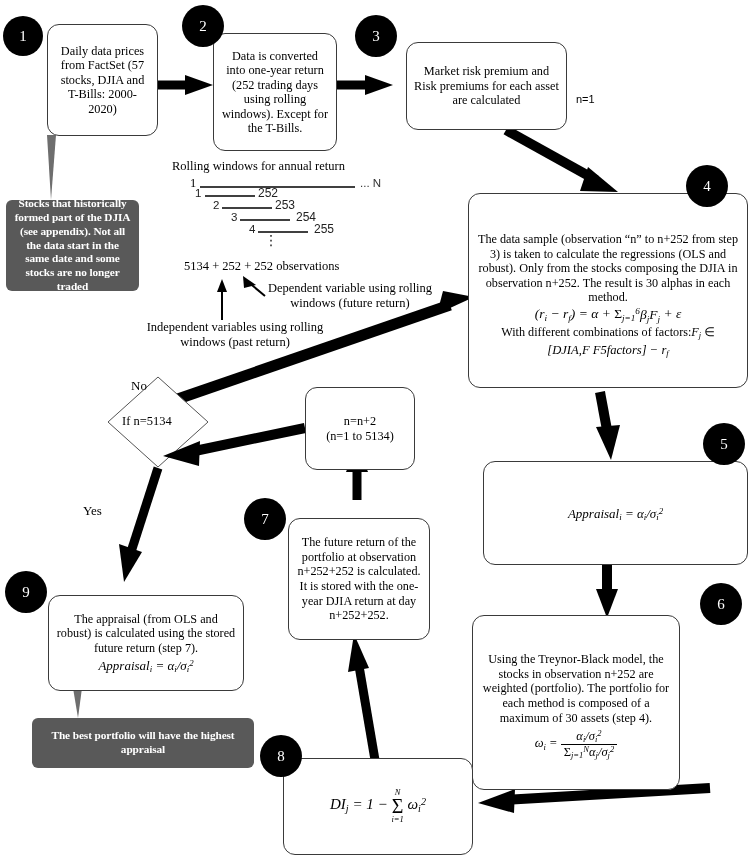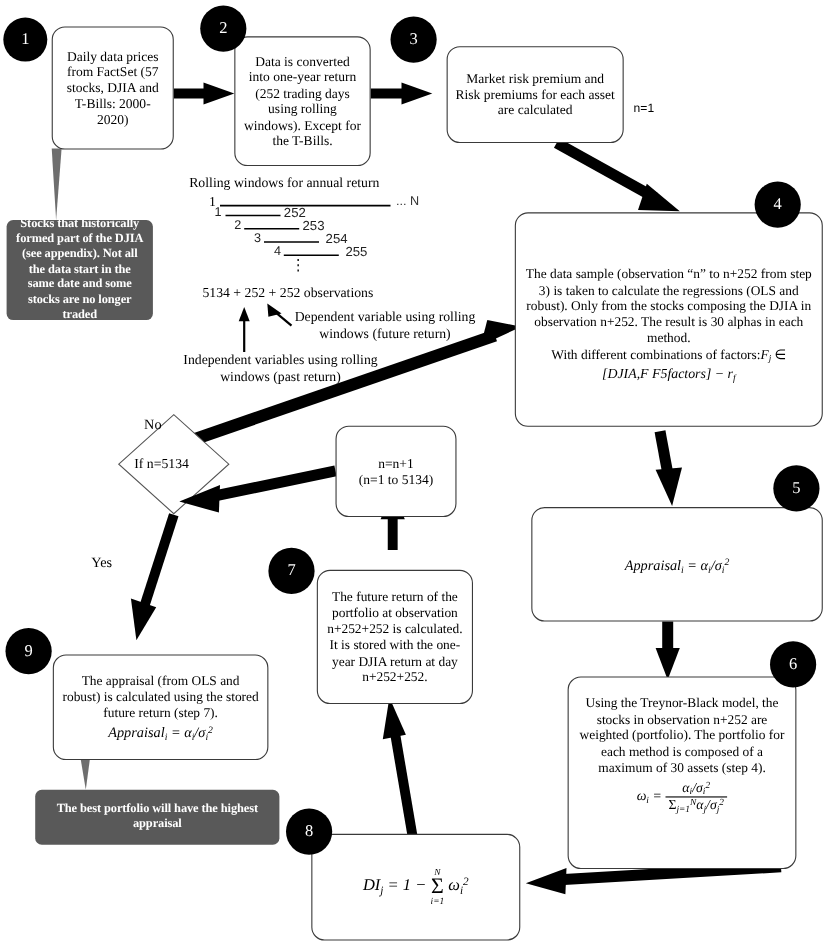--- a/index.html
+++ b/index.html
@@ -230,62 +230,66 @@
 <div class="plain" style="left:231px; top:211px; font-family:'Liberation Sans',sans-serif; font-size:11.5px; color:#222;">3</div>
 <div class="plain" style="left:296px; top:210px; font-family:'Liberation Sans',sans-serif; font-size:12px; color:#222;">254</div>
 
 <div class="plain" style="left:249px; top:223px; font-family:'Liberation Sans',sans-serif; font-size:11.5px; color:#222;">4</div>
 <div class="plain" style="left:314px; top:222px; font-family:'Liberation Sans',sans-serif; font-size:12px; color:#222;">255</div>
 
 <div class="plain" style="left:264px; top:232px; font-size:14px; color:#222;">⋮</div>
 
 <div class="plain t12" style="left:184px; top:259px; font-size:12.5px;">5134 + 252 + 252 observations</div>
 
-<div class="plain t12" style="left:140px; top:320px; font-size:12.5px; white-space:normal; width:190px; text-align:center; line-height:1.2;margin-left:20px;">Independent variables using rolling  windows (past return)</div>
+<div class="plain t12" style="left:140px; top:320px; font-size:12.5px; white-space:normal; width:190px; text-align:center; line-height:1.2;">Independent variables using rolling  windows (past return)</div>
 
 <div class="plain t12" style="left:260px; top:281px; font-size:12.5px; white-space:normal; width:180px; text-align:center; line-height:1.2;">Dependent variable using rolling  windows (future return)</div>
 
 <div class="node proc" style="left:468px; top:193px; width:280px; height:195px; align-items:center; padding-top:14px;">
   <span class="inner">
     <span class="t12" style="display:block; font-size:12.2px; line-height:1.18;">The data sample (observation “n” to n+252 from step 3) is taken to calculate the regressions (OLS and robust). Only from the stocks composing the DJIA in observation n+252.  The result is 30 alphas in each method.</span>
+    <span class="frm" style="font-size:13.5px;">
+      (<i>r</i><sub>i</sub> − <i>r</i><sub>f</sub>) = α +
+      <span style="font-style:normal;">Σ</span><sub>j=1</sub><sup>6</sup><i>β<sub>j</sub>F<sub>j</sub></i> + ε
+    </span>
     <span class="t12" style="display:block; font-size:12.2px; margin-top:1px;">
       <span>With different combinations  of factors:</span><i>F<sub>j</sub></i> ∈
     </span>
     <span class="frm" style="font-size:12.6px;">
       [<i>DJIA,F F5factors</i>] − <i>r</i><sub>f</sub>
     </span>
   </span>
 </div>
 <div class="badge" style="left:686px; top:165px; width:42px; height:42px; font-size:15px;">
   <span>4</span>
 </div>
 
 <div class="plain diamond-label" style="left:122px; top:414px; font-size:12.5px;">If n=5134</div>
 <div class="plain" style="left:131px; top:378px; font-size:13px;">No</div>
 <div class="plain" style="left:83px; top:503px; font-size:13px;">Yes</div>
 
 <div class="node proc t12" style="left:305px; top:387px; width:110px; height:83px;">
   <span class="inner">
-    <span style="display:block;">n=n+1</span>
+    <span style="display:block;">n=n+2</span>
     <span style="display:block;">(n=1 to 5134)</span>
   </span>
 </div>
 
 <div class="node proc" style="left:483px; top:461px; width:265px; height:104px;">
   <span class="inner">
     <span class="frm" style="font-size:13px;">
       <i>Appraisal</i><sub>i</sub> = <i>α</i><sub>i</sub>/<i>σ</i><sub>i</sub><sup>2</sup>
     </span>
   </span>
 </div>
 <div class="badge" style="left:703px; top:423px; width:42px; height:42px; font-size:15px;">
   <span>5</span>
 </div>
 
-<div class="node proc" style="left:516px; top:615px; width:208px; height:175px; align-items:flex-start; padding-top:16px;">
+<div class="node proc" style="left:472px; top:615px; width:208px; height:175px; align-items:flex-start; padding-top:36px;">
   <span class="inner">
     <span class="t12" style="display:block; font-size:12.2px; line-height:1.2;">Using the Treynor-Black model, the stocks in observation n+252  are weighted (portfolio). The portfolio  for each method is composed of a maximum of 30 assets (step 4).</span>
     <span class="frm" style="font-size:12.5px; margin-top:4px;">
       <i>ω</i><sub>i</sub> =
       <span class="fracw">
         <span class="num"><i>α</i><sub>i</sub>/<i>σ</i><sub>i</sub><sup>2</sup></span>
         <span class="den"><span style="font-style:normal;">Σ</span><sub>j=1</sub><sup>N</sup><i>α</i><sub>j</sub>/<i>σ</i><sub>j</sub><sup>2</sup></span>
       </span>
     </span>
   </span>

